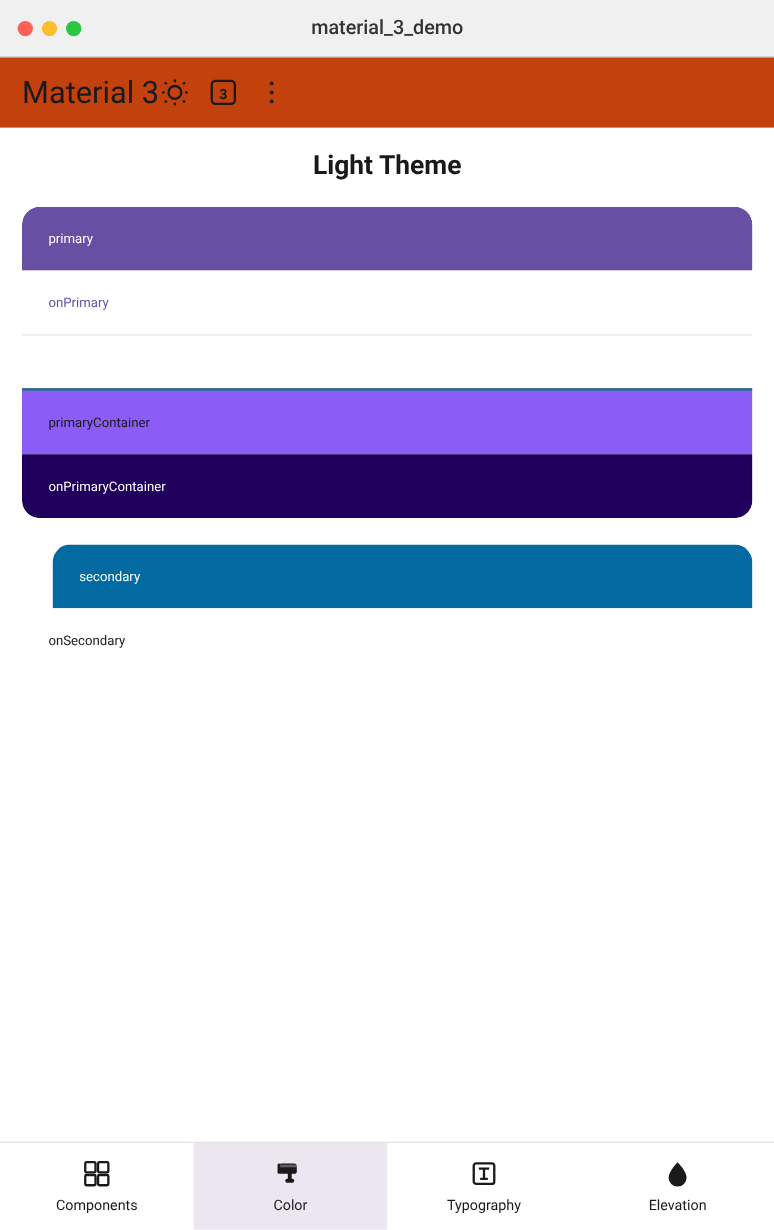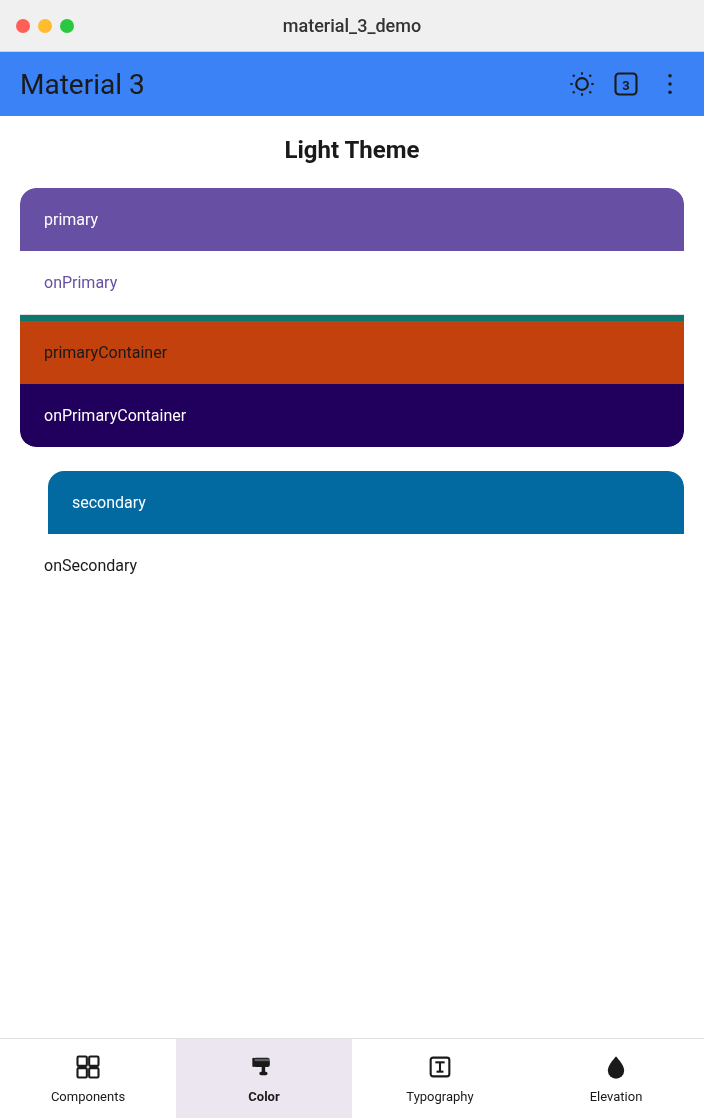--- a/index.html
+++ b/index.html
@@ -52,24 +52,23 @@
     .title-bar-title {
       font-size: 18px;
       color: #333;
       font-weight: 500;
     }
 
     
     .app-header {
       width: 100%;
       height: 64px;
-      background: #3b82f6;
-      display: flex;
-      align-items: center;
-      justify-content: space-between;
+      background: #c2410c;
+      display: flex;
+      align-items: center;
       padding: 0 20px;
     }
 
     .app-title {
       font-size: 28px;
       font-weight: 400;
       color: #1a1a1a;
     }
 
     .header-icons {
@@ -106,40 +105,41 @@
 
     
     .swatches-container {
       border-radius: 16px;
       overflow: hidden;
       margin-bottom: 24px;
     }
 
     .swatch {
       padding: 22px 24px;
-      font-size: 16px;
+      font-size: 12px;
       font-weight: 400;
     }
 
     .swatch-primary {
       background: #6750a4;
       color: #ffffff;
       border-radius: 16px 16px 0 0;
     }
 
     .swatch-on-primary {
       background: #ffffff;
       color: #6750a4;
       border-bottom: 1px solid #e0e0e0;
     }
 
     .swatch-primary-container {
-      background: #c2410c;
-      color: #1a1a1a;
-      border-top: 6px solid #0f766e;
+      background: #8b5cf6;
+      color: #1a1a1a;
+      border-top: 2px solid #0f766e;
+      margin-top: 48px;
     }
 
     .swatch-on-primary-container {
       background: #21005d;
       color: #ffffff;
       border-radius: 0 0 16px 16px;
     }
 
     .swatches-container-2 {
       border-radius: 16px;
@@ -194,21 +194,21 @@
       align-items: center;
       justify-content: center;
     }
 
     .nav-label {
       font-size: 13px;
       color: #1a1a1a;
     }
 
     .nav-item.active .nav-label {
-      font-weight: 700;
+      font-weight: 400;
     }
 
     
     svg {
       width: 28px;
       height: 28px;
     }
   </style>
 </head>
 <body>

